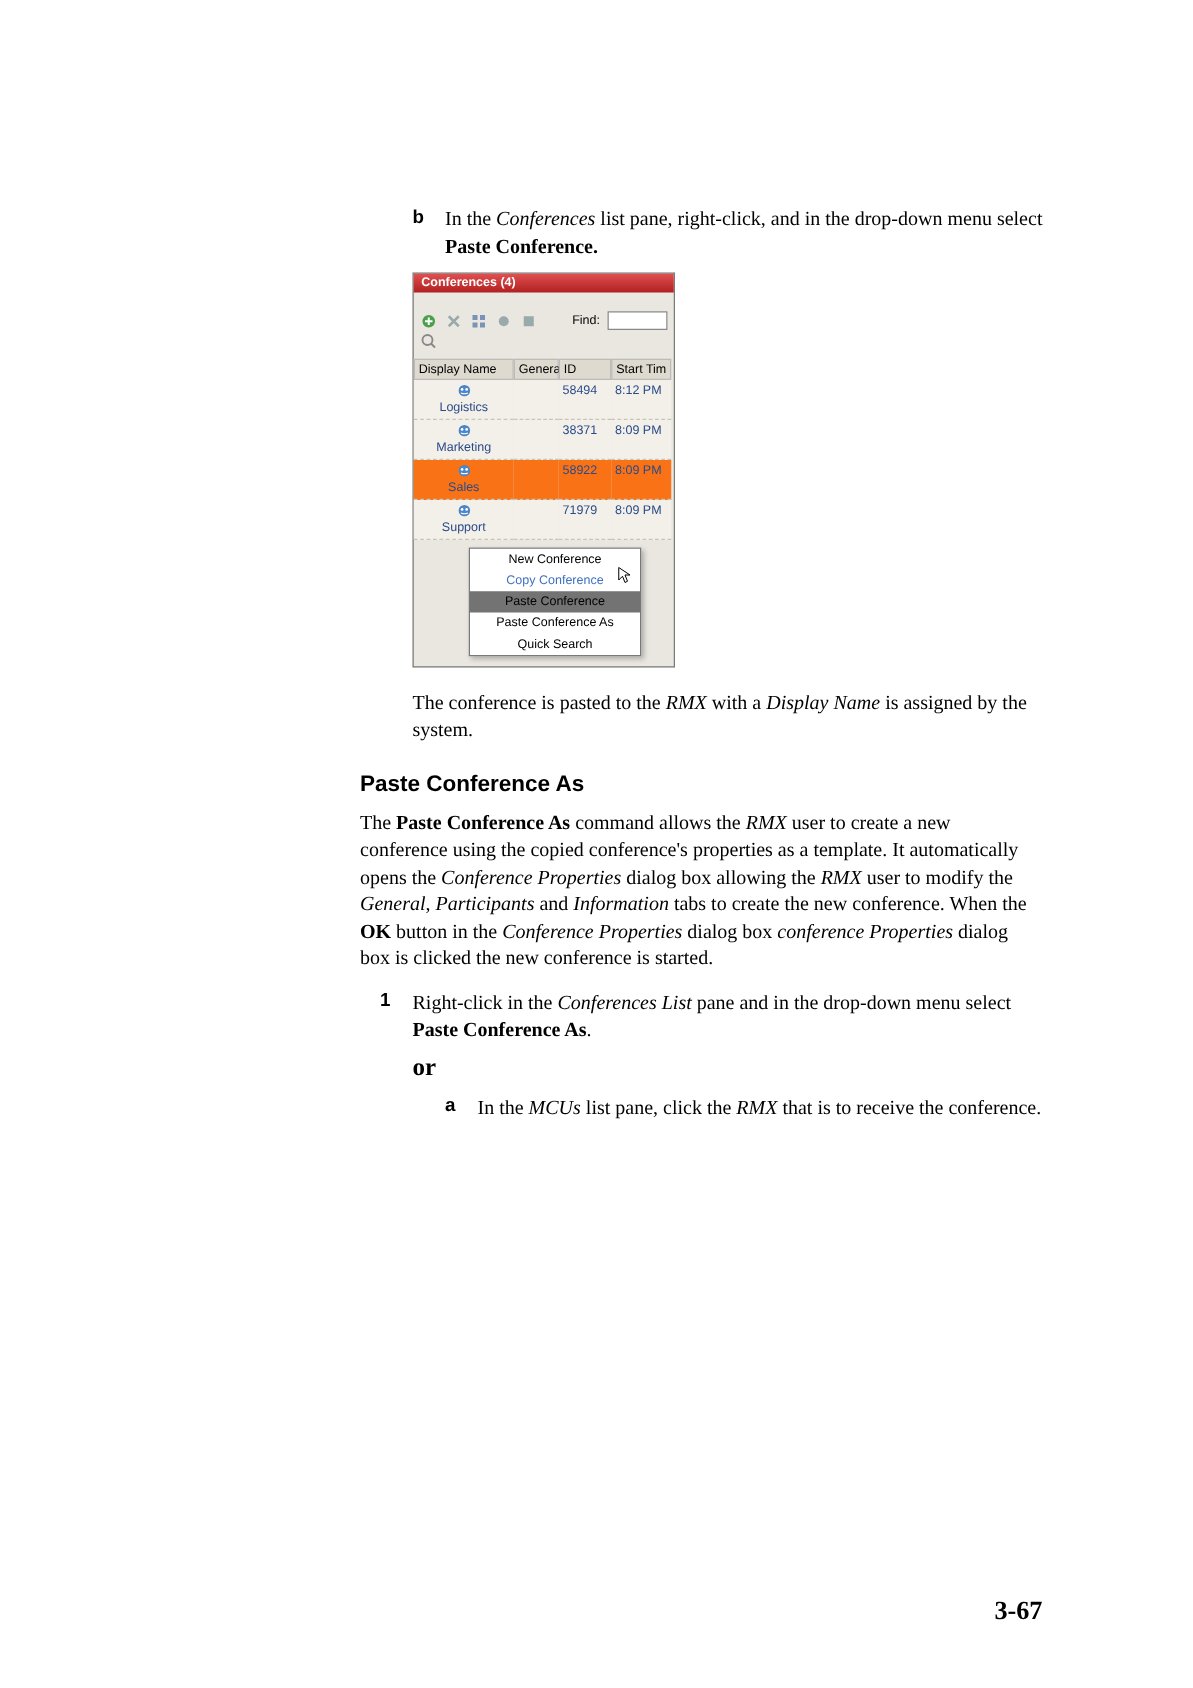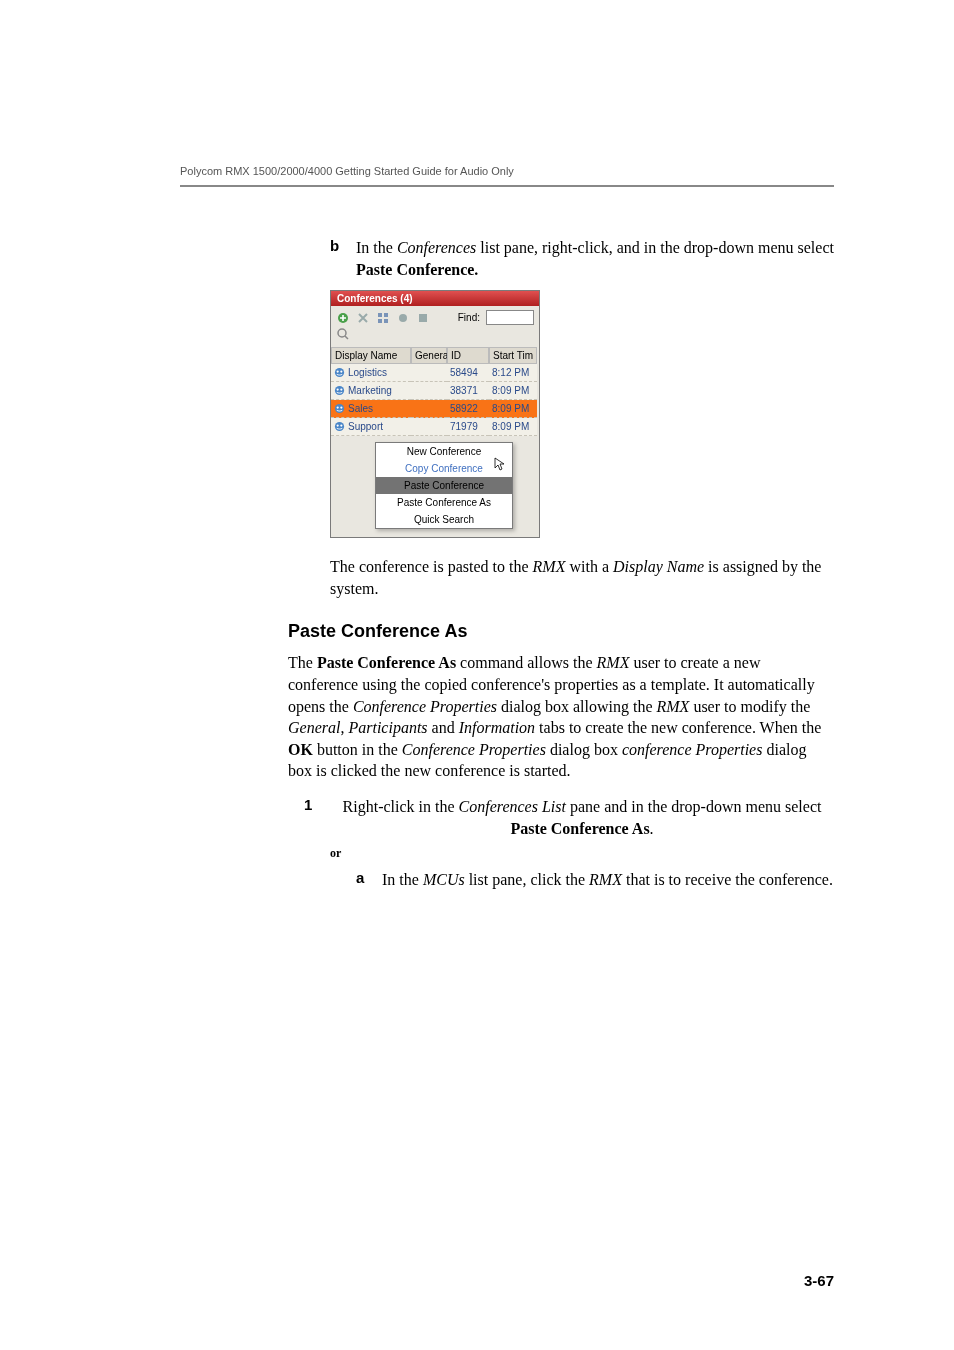--- a/index.html
+++ b/index.html
@@ -66,21 +66,21 @@
     background: linear-gradient(#e05050, #b02020);
     color: #fff;
     font-weight: bold;
     padding: 2px 6px;
     font-size: 10px;
   }
   .shot-toolbar {
     display: flex;
     align-items: center;
     gap: 6px;
-    padding: 4px 5px 2px 5px;
+    padding: 15px 5px 2px 5px;
   }
   .ticon { width: 14px; height: 14px; display:inline-flex; align-items:center; justify-content:center; }
   .ticon svg { width:14px; height:14px; }
   .shot-toolbar .sep { flex:1; }
   .find-box {
     border:1px solid #888; background:#fff; padding:1px 3px; font-size:10px; width:40px;
   }
   .shot-search-row { padding: 0 5px 4px 5px; }
   .shot-head, .shot-row {
     display:grid;
@@ -94,21 +94,21 @@
     font-size:10px;
   }
   .shot-row > div {
     border-bottom:1px dashed #c8c4b8;
     padding:3px 3px;
     color:#2a4a8a;
     background:#f2f0e8;
   }
   .shot-row .sel { background:#f97316; }
   .shot-row .name {
-    display:flex; align-items:center; gap:3px;
+    display:flex; align-items:center; gap:3px;flex-direction:column;
   }
   .conf-icon { width:11px; height:11px; }
   .ctx-menu {
     margin: 6px 0 8px 44px;
     background:#fff;
     border:1px solid #7a7a7a;
     width:136px;
     box-shadow: 2px 2px 4px rgba(0,0,0,0.25);
   }
   .ctx-item {
@@ -147,42 +147,41 @@
     margin: 6px 0 8px 108px;
     font-size:15px;
     font-weight: bold;
   }
   .step1-row {
     display:flex;
     margin-left: 124px;
     margin-bottom: 6px;
   }
   .step1-row .step-number { width:26px; }
-  .step1-text { font-size:16px; line-height:1.35; flex:1;text-align:center; }
+  .step1-text { font-size:16px; line-height:1.35; flex:1; }
   .sub-indent {
     margin-left: 150px;
-    font-size:12px;
+    font-size:20px;
     line-height:1.35;
     margin-bottom: 8px;
   }
   .footer-page {
     position:absolute;
     right: 120px;
-    bottom: 36px;
-    font-family: Liberation Sans, sans-serif;
+    bottom: 24px;
+    font-family: Liberation Serif, serif;
     font-weight:bold;
-    font-size: 15px;
+    font-size: 21px;
   }
 </style>
 </head>
 <body>
 
 <div class="page">
 
-  <div class="running-header">Polycom RMX 1500/2000/4000 Getting Started Guide for Audio Only</div>
 
   <div class="step-row">
     <div class="step-letter">b</div>
     <div class="step-text">
       <span>In the </span><span class="italic">Conferences</span><span> list pane, right-click, and in the drop-down menu select </span><span class="bold">Paste Conference.</span>
     </div>
   </div>
 
   <div class="shot">
     <div class="shot-title">Conferences (4)</div>

